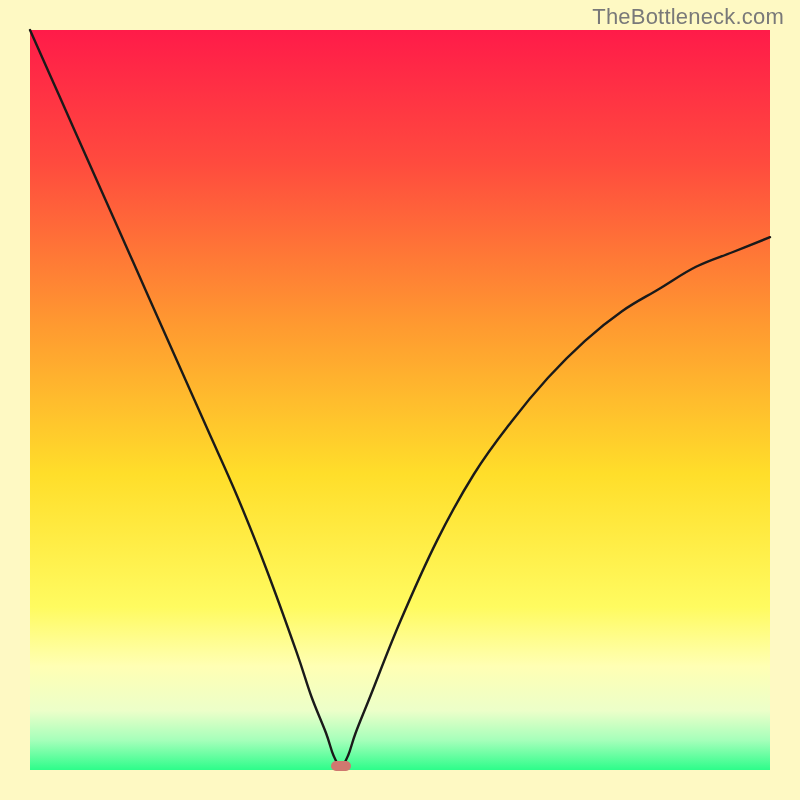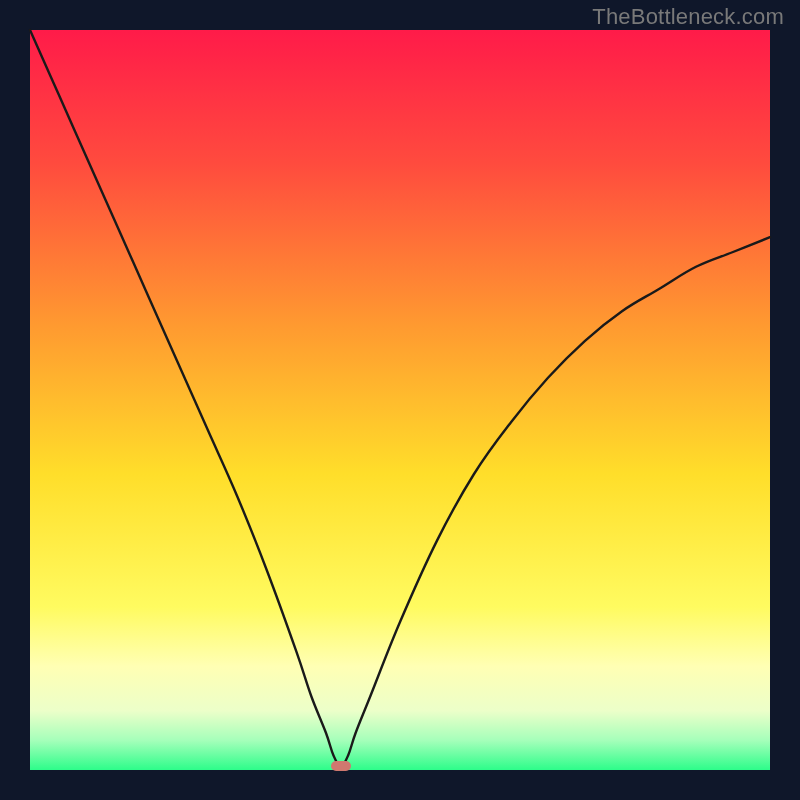--- a/index.html
+++ b/index.html
@@ -7,21 +7,21 @@
     padding: 0;
     width: 800px;
     height: 800px;
     overflow: hidden;
     background: #000;
     font-family: Arial, Helvetica, sans-serif;
   }
   .outer {
     width: 800px;
     height: 800px;
-    background: #0f172a;
+    background: #fef9c3;
     position: relative;
   }
   .plot {
     position: absolute;
     left: 30px;
     top: 30px;
     width: 740px;
     height: 740px;
     
   }

